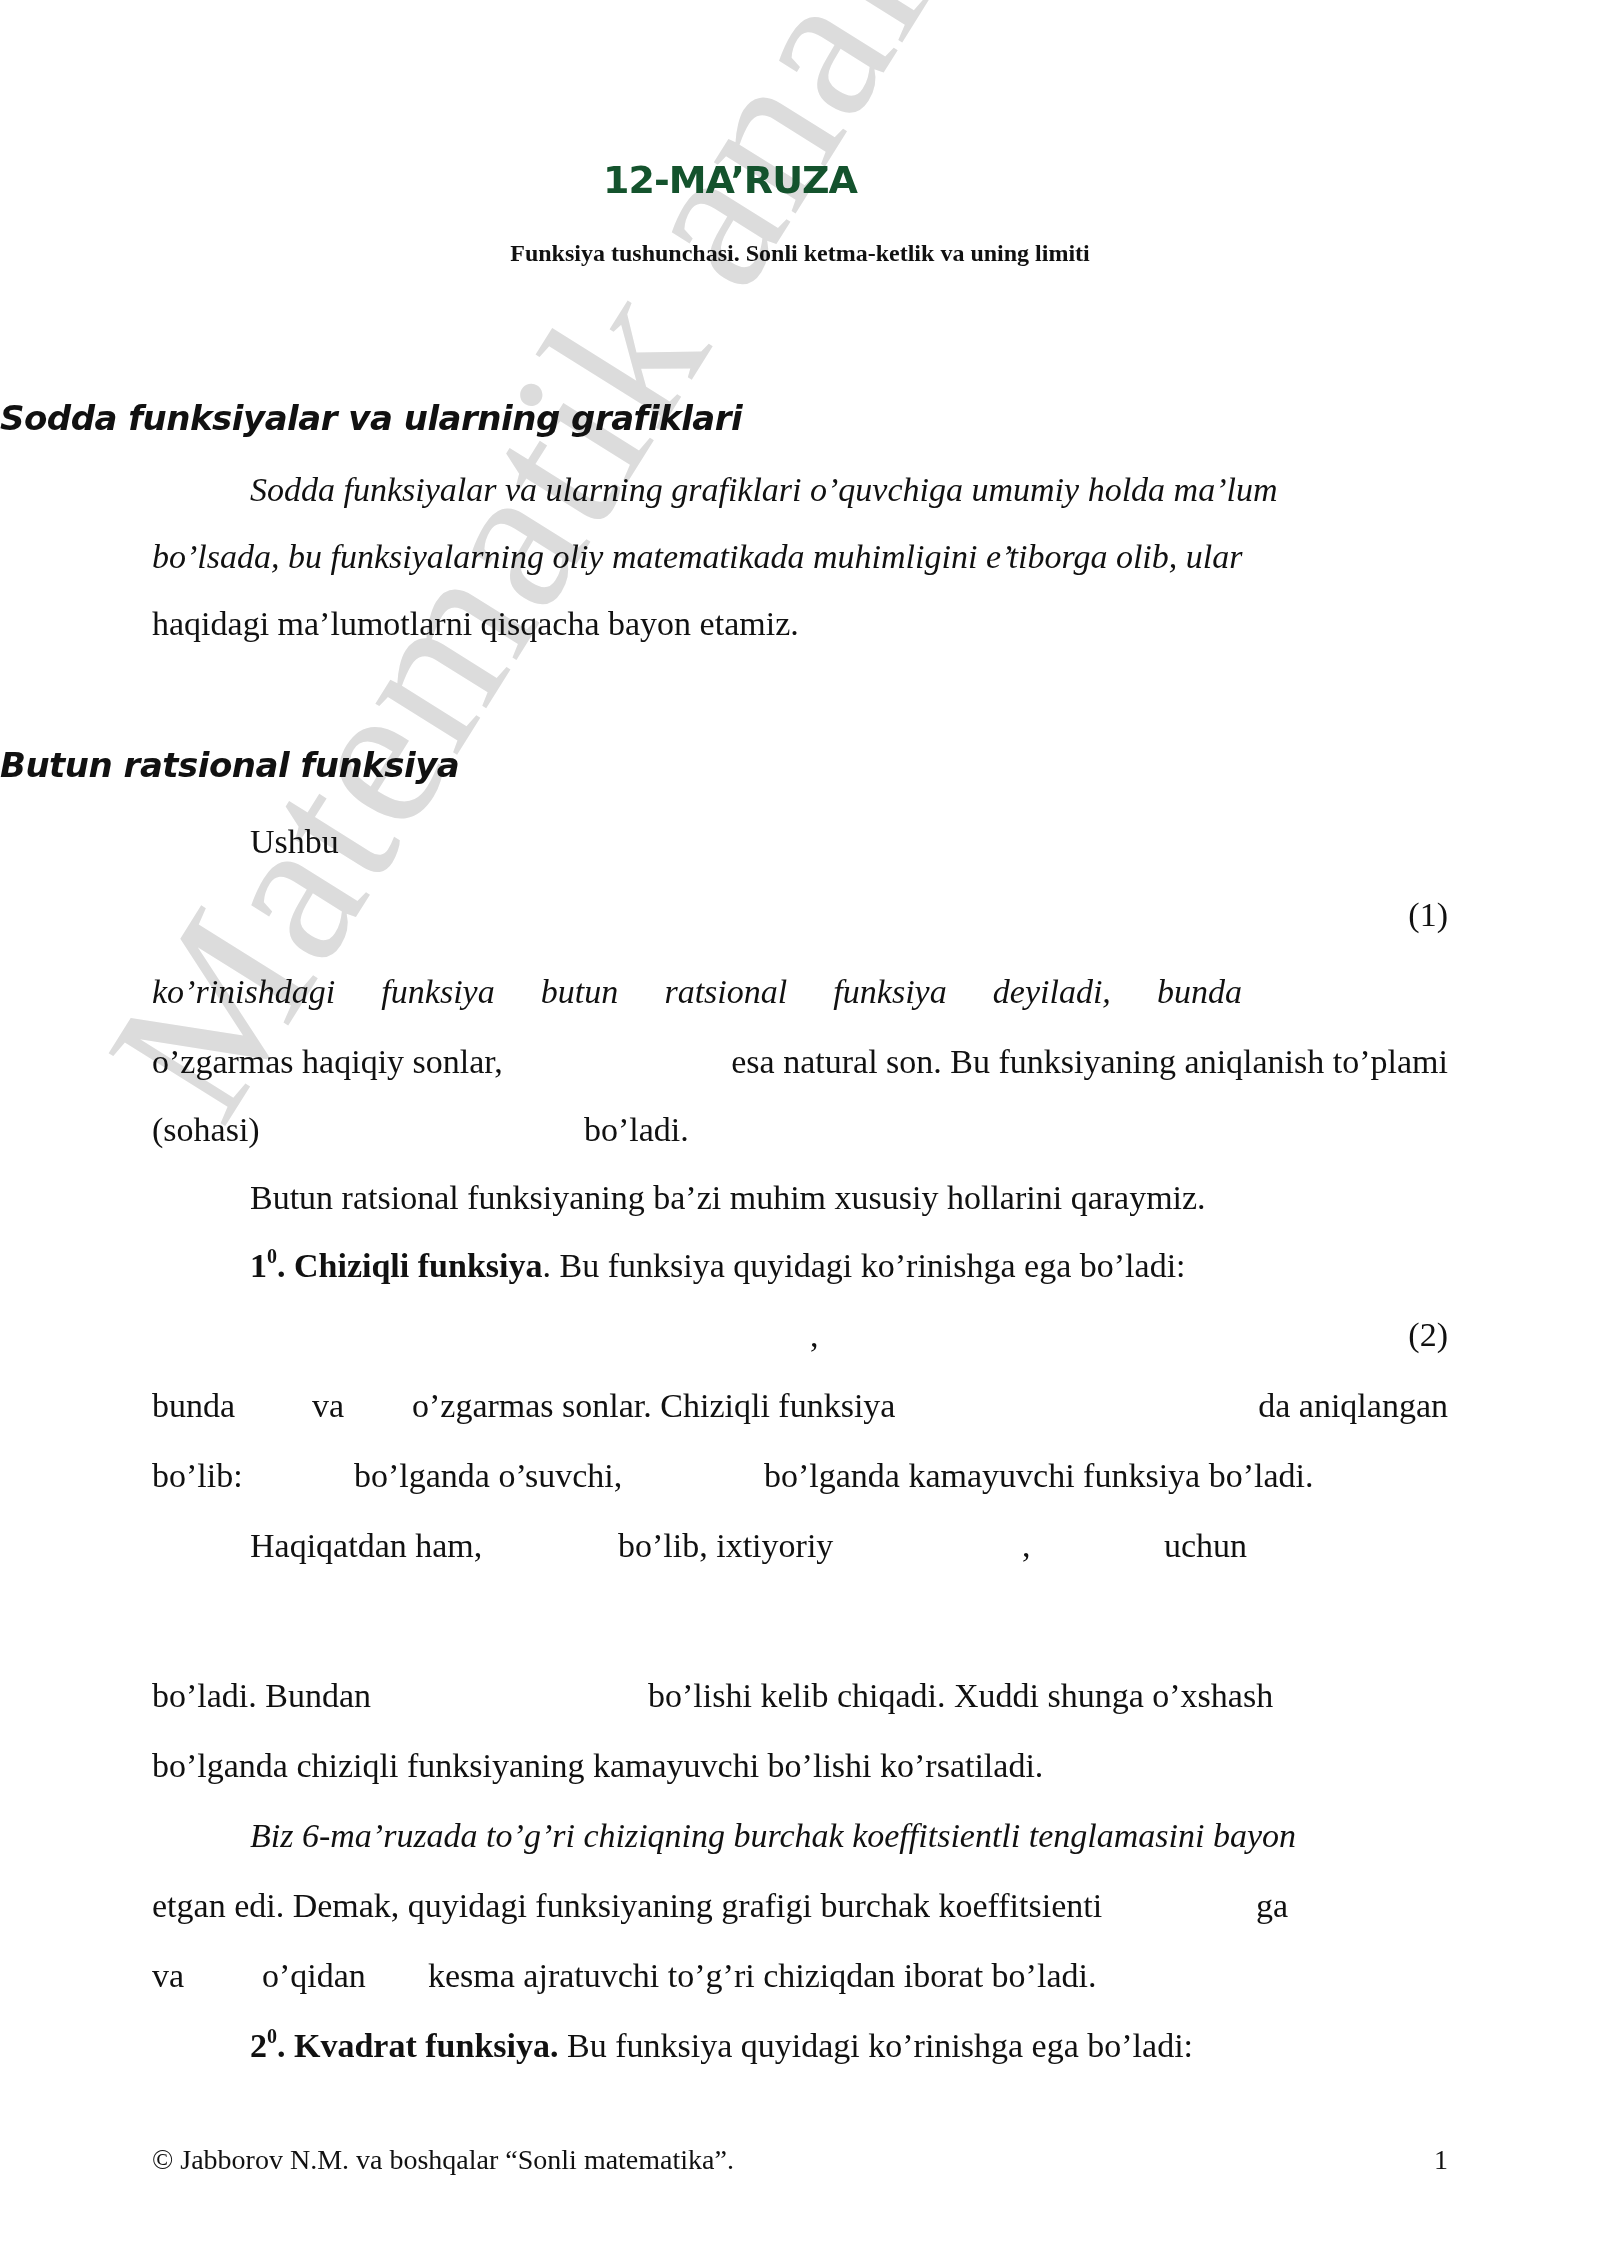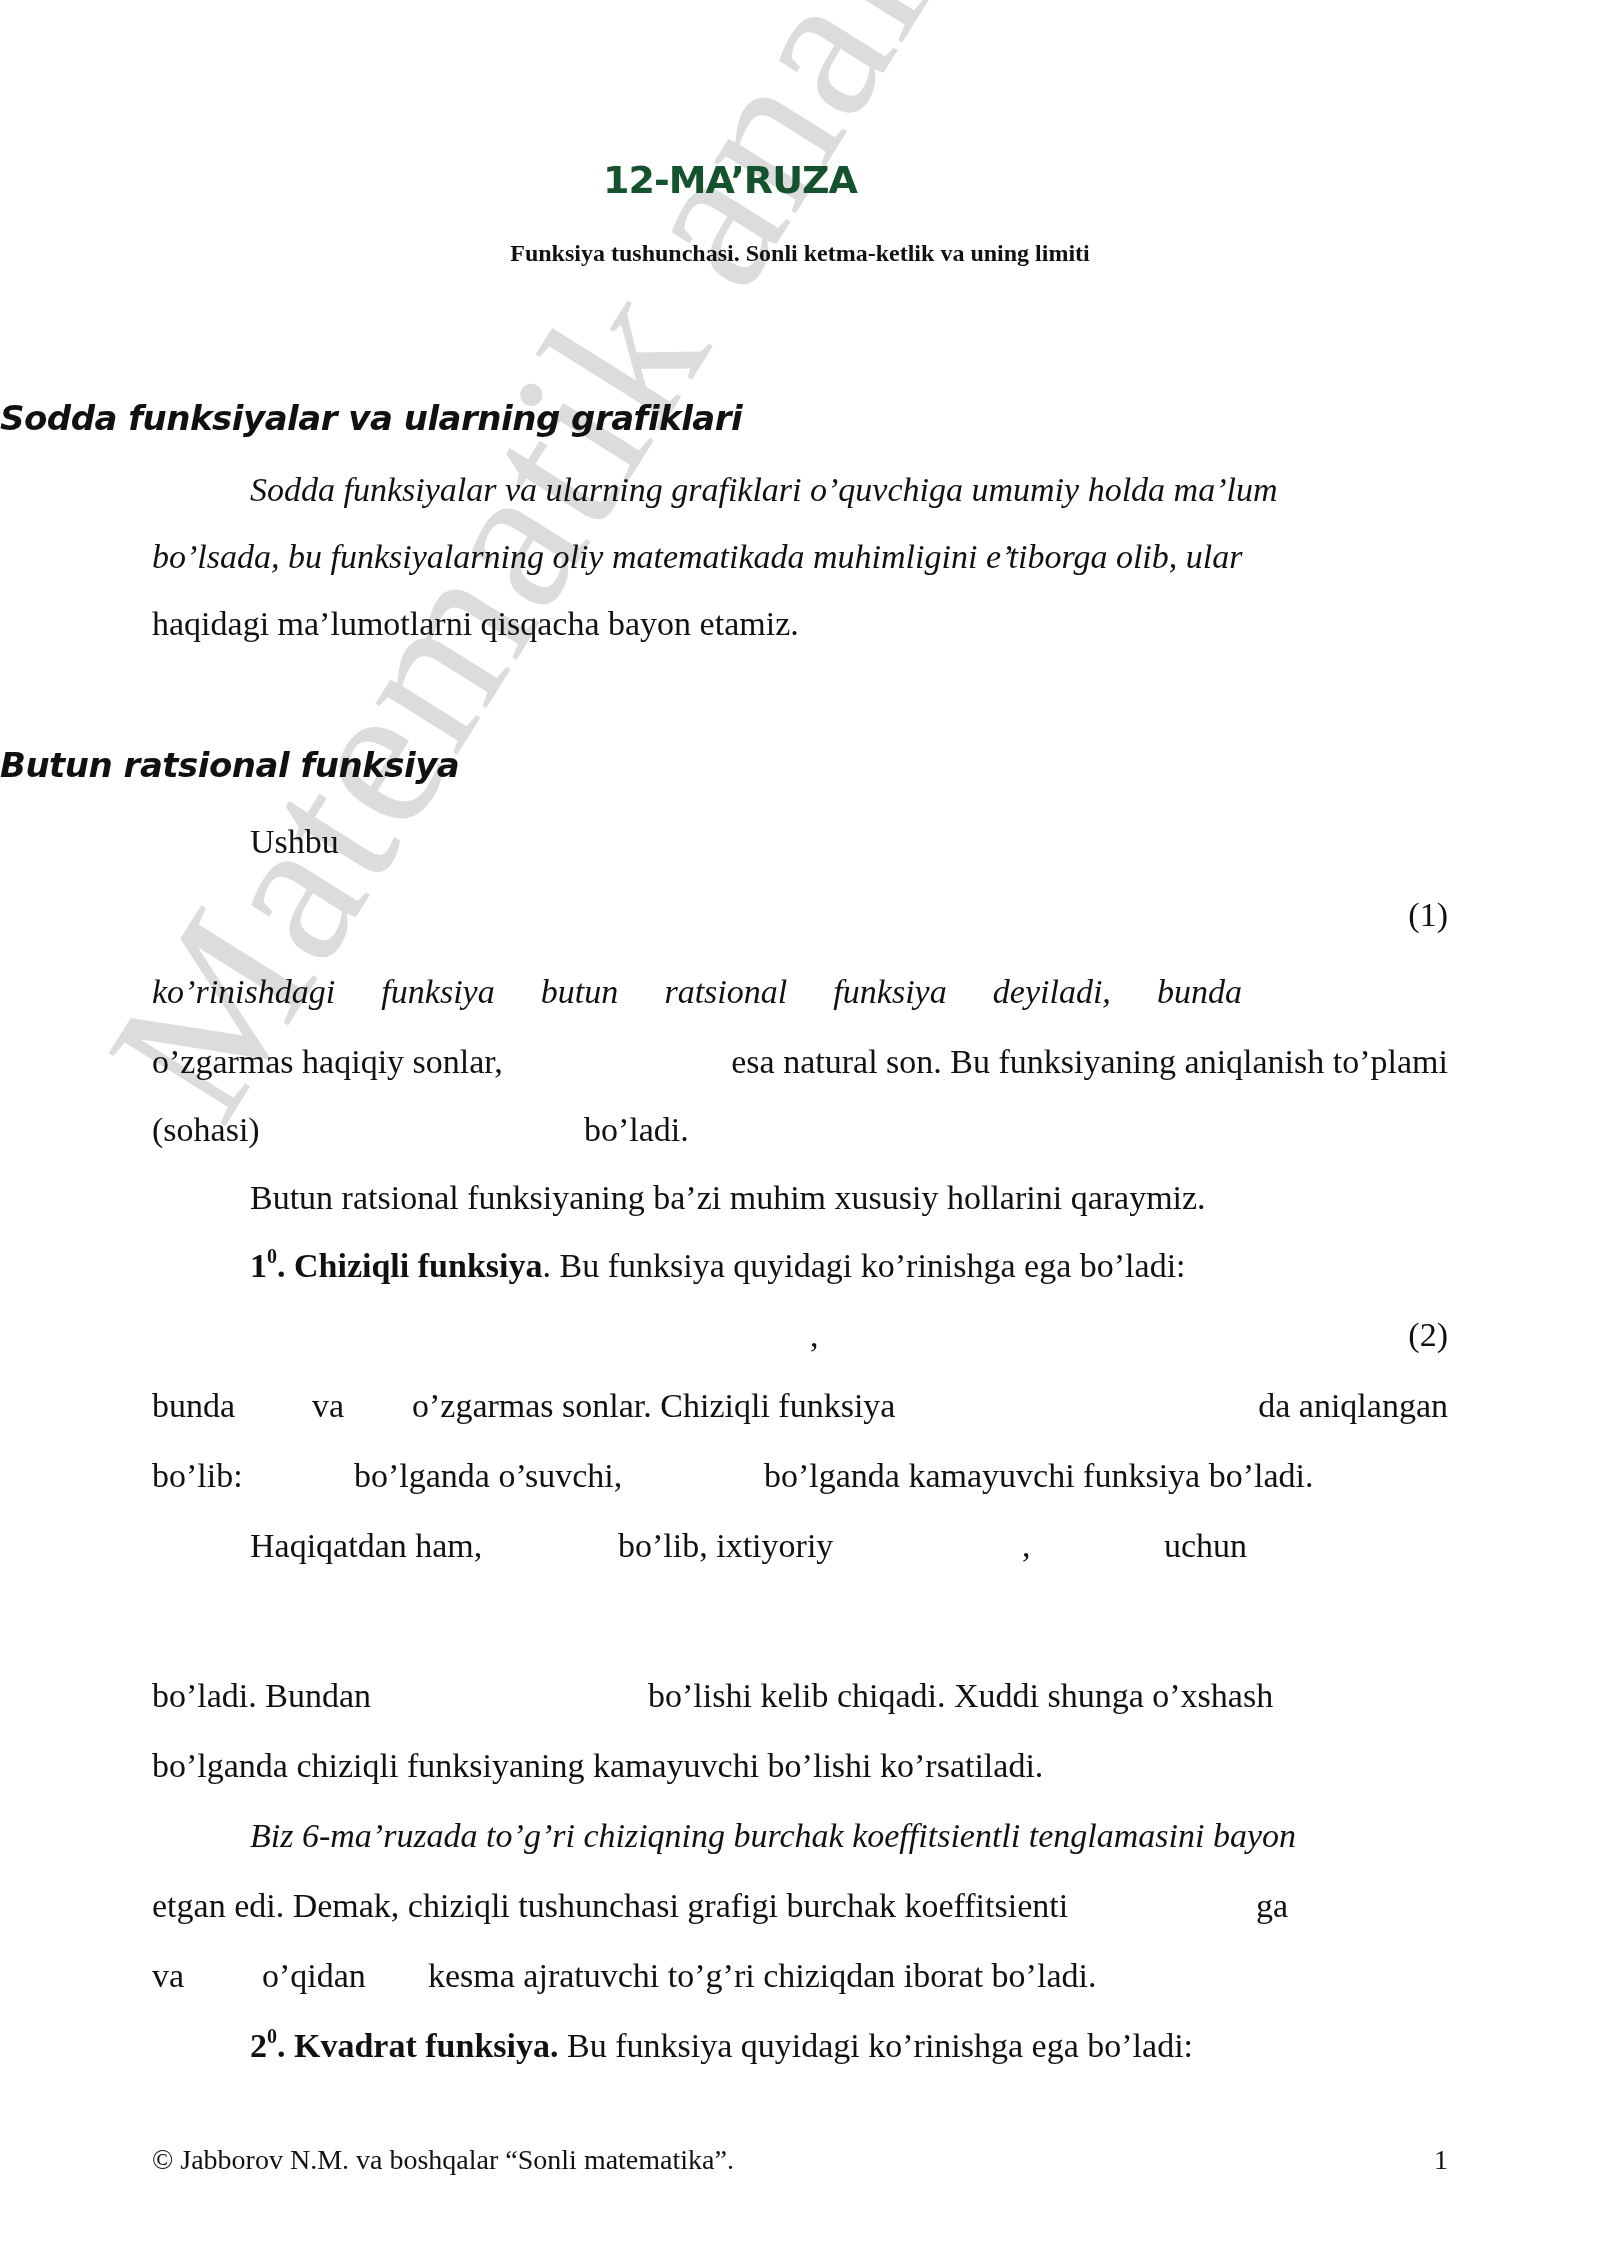--- a/index.html
+++ b/index.html
@@ -92,21 +92,21 @@
   <div class="abs line" style="top:1526px; left:1164px;">uchun</div>
 
   <div class="abs line" style="top:1676px; left:152px;">bo’ladi. Bundan</div>
   <div class="abs line" style="top:1676px; left:648px;">bo’lishi kelib chiqadi. Xuddi shunga o’xshash</div>
 
   <div class="abs line" style="top:1746px; left:152px;">bo’lganda chiziqli funksiyaning kamayuvchi bo’lishi ko’rsatiladi.</div>
 
   <div class="abs just line" style="top:1816px; left:250px; width:1198px;">
     <span>Biz 6-ma’ruzada to’g’ri chiziqning burchak koeffitsientli tenglamasini bayon</span>
   </div>
-  <div class="abs line" style="top:1886px; left:152px;">etgan edi. Demak, chiziqli tushunchasi grafigi burchak koeffitsienti</div>
+  <div class="abs line" style="top:1886px; left:152px;">etgan edi. Demak, quyidagi funksiyaning grafigi burchak koeffitsienti</div>
   <div class="abs line" style="top:1886px; left:1256px;">ga</div>
 
   <div class="abs line" style="top:1956px; left:152px;">va</div>
   <div class="abs line" style="top:1956px; left:262px;">o’qidan</div>
   <div class="abs line" style="top:1956px; left:428px;">kesma ajratuvchi to’g’ri chiziqdan iborat bo’ladi.</div>
 
   <div class="abs line" style="top:2026px; left:250px;">
     <b><span>2</span><sup>0</sup><span>. Kvadrat funksiya.</span></b><span> Bu funksiya quyidagi ko’rinishga ega bo’ladi:</span>
   </div>
 

